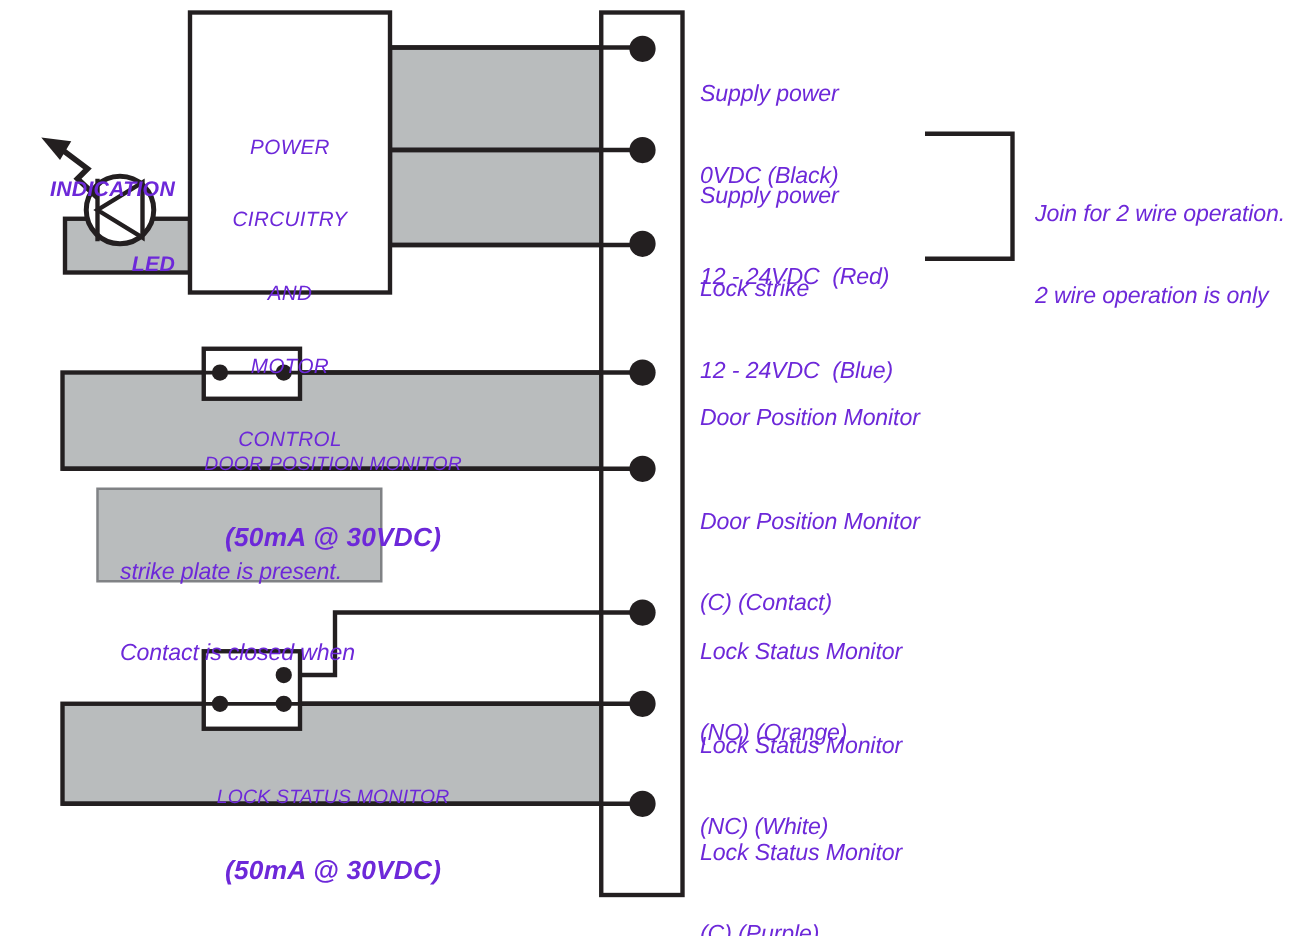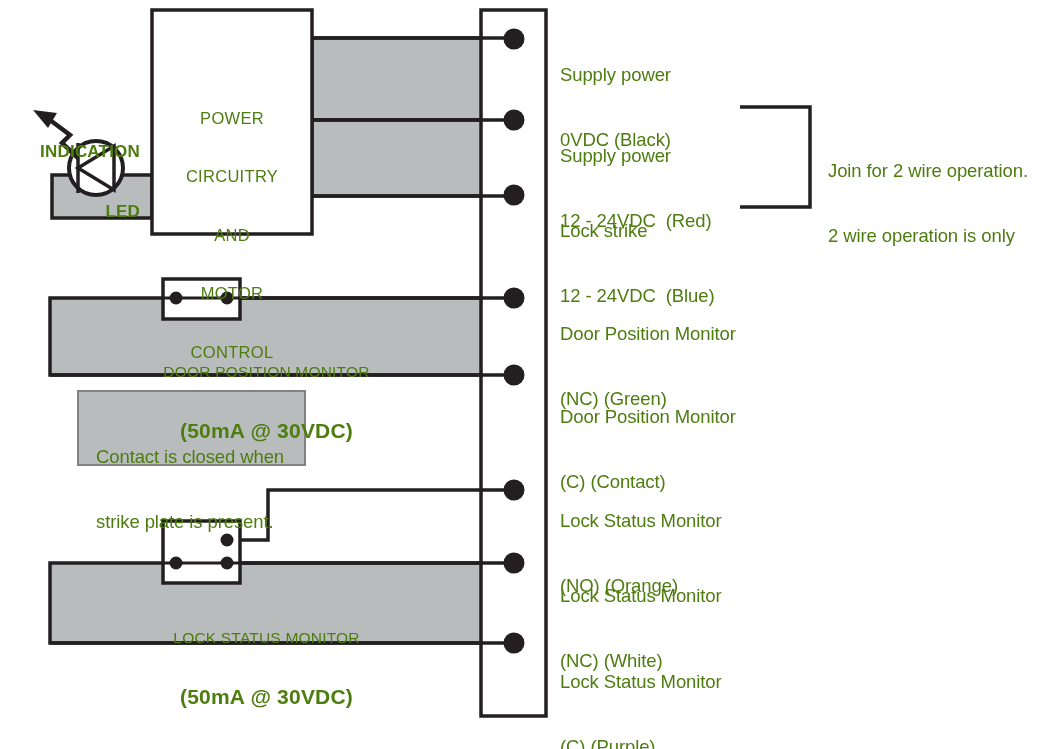--- a/index.html
+++ b/index.html
@@ -17,23 +17,24 @@
   }
   svg.layer {
     position: absolute;
     left: 0;
     top: 0;
     width: 1047px;
     height: 749px;
   }
   .txt {
     position: absolute;
-    color: #4d7c0f;
+    color: #6d28d9;
     white-space: pre;
     line-height: 1.18;
+    font-style: italic;
   }
   .label-right {
     font-size: 18.5px;
     letter-spacing: -0.1px;
   }
   .note-text {
     font-size: 18.5px;
     letter-spacing: -0.1px;
   }
   .box-title {
@@ -147,21 +148,20 @@
     <div>12 - 24VDC  (Red)</div>
   </div>
 
   <div class="txt label-right" style="left:560px; top:176px;">
     <div>Lock strike</div>
     <div>12 - 24VDC  (Blue)</div>
   </div>
 
   <div class="txt label-right" style="left:560px; top:279px;">
     <div>Door Position Monitor</div>
-    <div>(NC) (Green)</div>
   </div>
 
   <div class="txt label-right" style="left:560px; top:362px;">
     <div>Door Position Monitor</div>
     <div>(C) (Contact)</div>
   </div>
 
   <div class="txt label-right" style="left:560px; top:466px;">
     <div>Lock Status Monitor</div>
     <div>(NO) (Orange)</div>
@@ -181,22 +181,22 @@
     <div>Join for 2 wire operation.</div>
     <div>2 wire operation is only</div>
   </div>
 
   <div class="txt" style="left:50px; top:325px; width:433px;">
     <div class="mon-title">DOOR POSITION MONITOR</div>
     <div class="mon-sub">(50mA @ 30VDC)</div>
   </div>
 
   <div class="txt note-text" style="left:96px; top:402px;">
+    <div>strike plate is present.</div>
     <div>Contact is closed when</div>
-    <div>strike plate is present.</div>
   </div>
 
   <div class="txt" style="left:50px; top:591px; width:433px;">
     <div class="mon-title">LOCK STATUS MONITOR</div>
     <div class="mon-sub">(50mA @ 30VDC)</div>
   </div>
 
 </div>
 
 </body></html>

